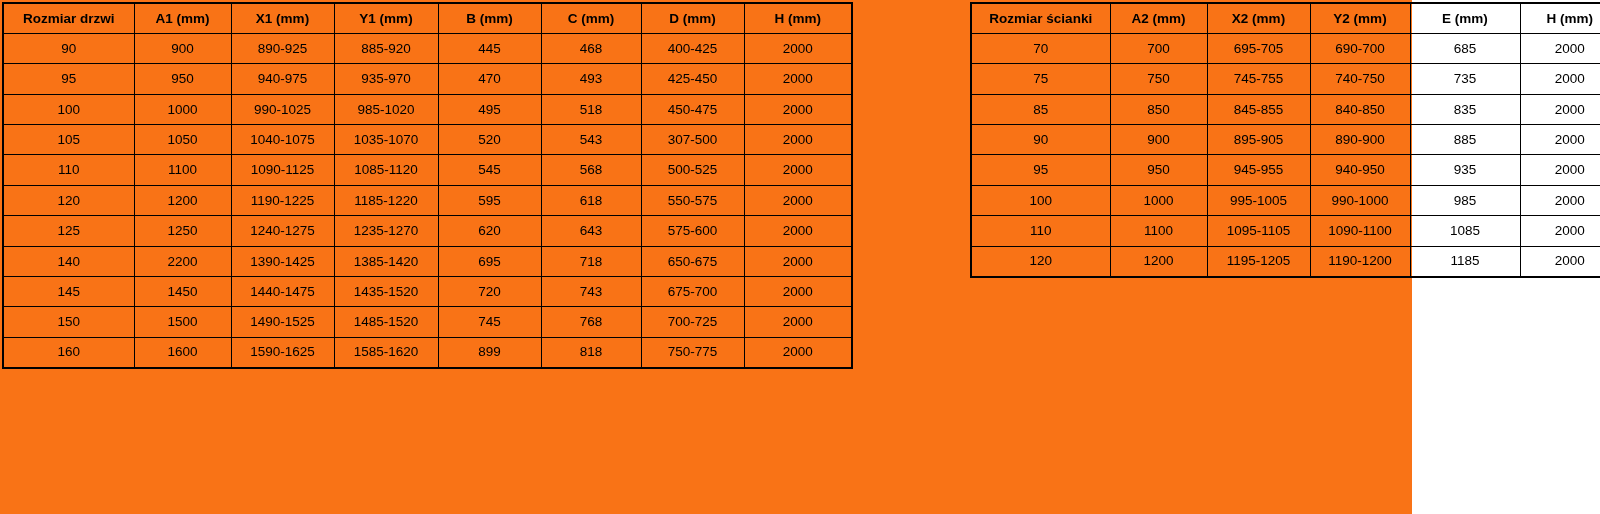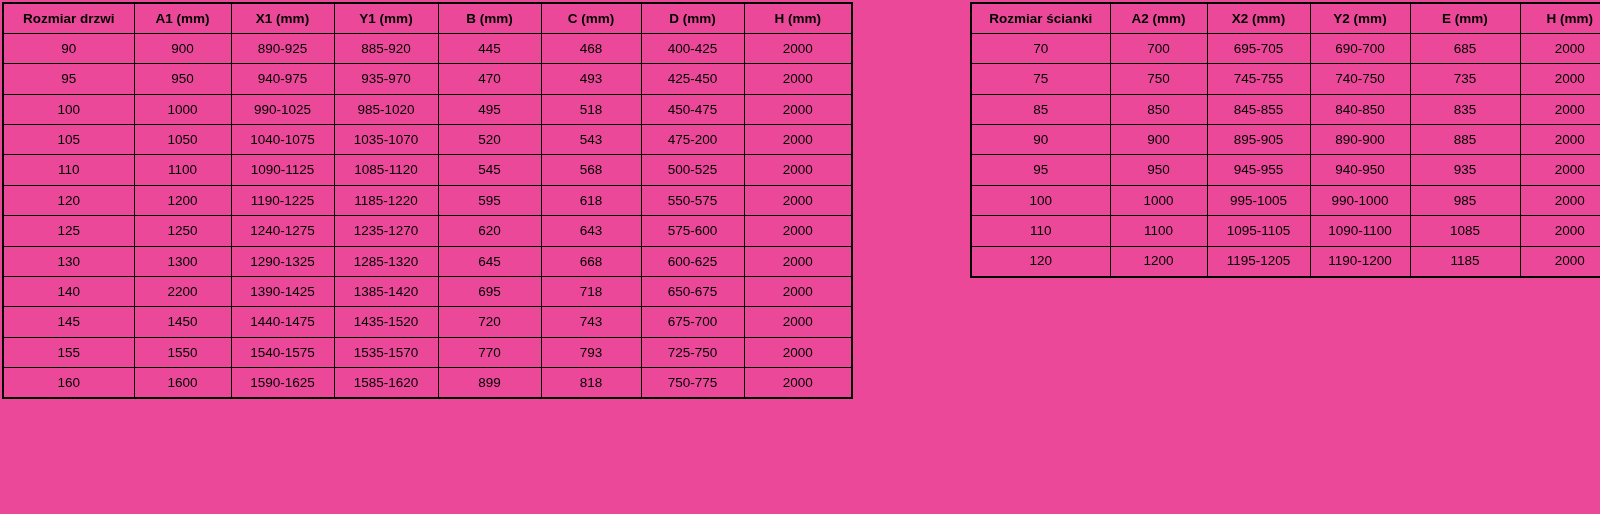--- a/index.html
+++ b/index.html
@@ -1,21 +1,21 @@
 <!DOCTYPE html>
 <html><head>
 <meta charset="utf-8">
 <style>
   * { box-sizing: border-box; }
   html, body { margin: 0; padding: 0; background: #ffffff; }
   .page {
     position: relative;
-    width: 1600px;
+    width: 1412px;
     height: 514px;
-    background: #ec4899;
+    background: #f97316;
     font-family: "Liberation Sans", sans-serif;
     color: #000000;
   }
   table.size-table {
     position: absolute;
     top: 2px;
     border-collapse: collapse;
     table-layout: fixed;
     border: 2px solid #000000;
   }
@@ -95,21 +95,21 @@
           <td>450-475</td>
           <td>2000</td>
         </tr>
         <tr>
           <td>105</td>
           <td>1050</td>
           <td>1040-1075</td>
           <td>1035-1070</td>
           <td>520</td>
           <td>543</td>
-          <td>475-200</td>
+          <td>307-500</td>
           <td>2000</td>
         </tr>
         <tr>
           <td>110</td>
           <td>1100</td>
           <td>1090-1125</td>
           <td>1085-1120</td>
           <td>545</td>
           <td>568</td>
           <td>500-525</td>
@@ -129,57 +129,47 @@
           <td>125</td>
           <td>1250</td>
           <td>1240-1275</td>
           <td>1235-1270</td>
           <td>620</td>
           <td>643</td>
           <td>575-600</td>
           <td>2000</td>
         </tr>
         <tr>
-          <td>130</td>
-          <td>1300</td>
-          <td>1290-1325</td>
-          <td>1285-1320</td>
-          <td>645</td>
-          <td>668</td>
-          <td>600-625</td>
-          <td>2000</td>
-        </tr>
-        <tr>
           <td>140</td>
           <td>2200</td>
           <td>1390-1425</td>
           <td>1385-1420</td>
           <td>695</td>
           <td>718</td>
           <td>650-675</td>
           <td>2000</td>
         </tr>
         <tr>
           <td>145</td>
           <td>1450</td>
           <td>1440-1475</td>
           <td>1435-1520</td>
           <td>720</td>
           <td>743</td>
           <td>675-700</td>
           <td>2000</td>
         </tr>
         <tr>
-          <td>155</td>
-          <td>1550</td>
-          <td>1540-1575</td>
-          <td>1535-1570</td>
-          <td>770</td>
-          <td>793</td>
-          <td>725-750</td>
+          <td>150</td>
+          <td>1500</td>
+          <td>1490-1525</td>
+          <td>1485-1520</td>
+          <td>745</td>
+          <td>768</td>
+          <td>700-725</td>
           <td>2000</td>
         </tr>
         <tr>
           <td>160</td>
           <td>1600</td>
           <td>1590-1625</td>
           <td>1585-1620</td>
           <td>899</td>
           <td>818</td>
           <td>750-775</td>

